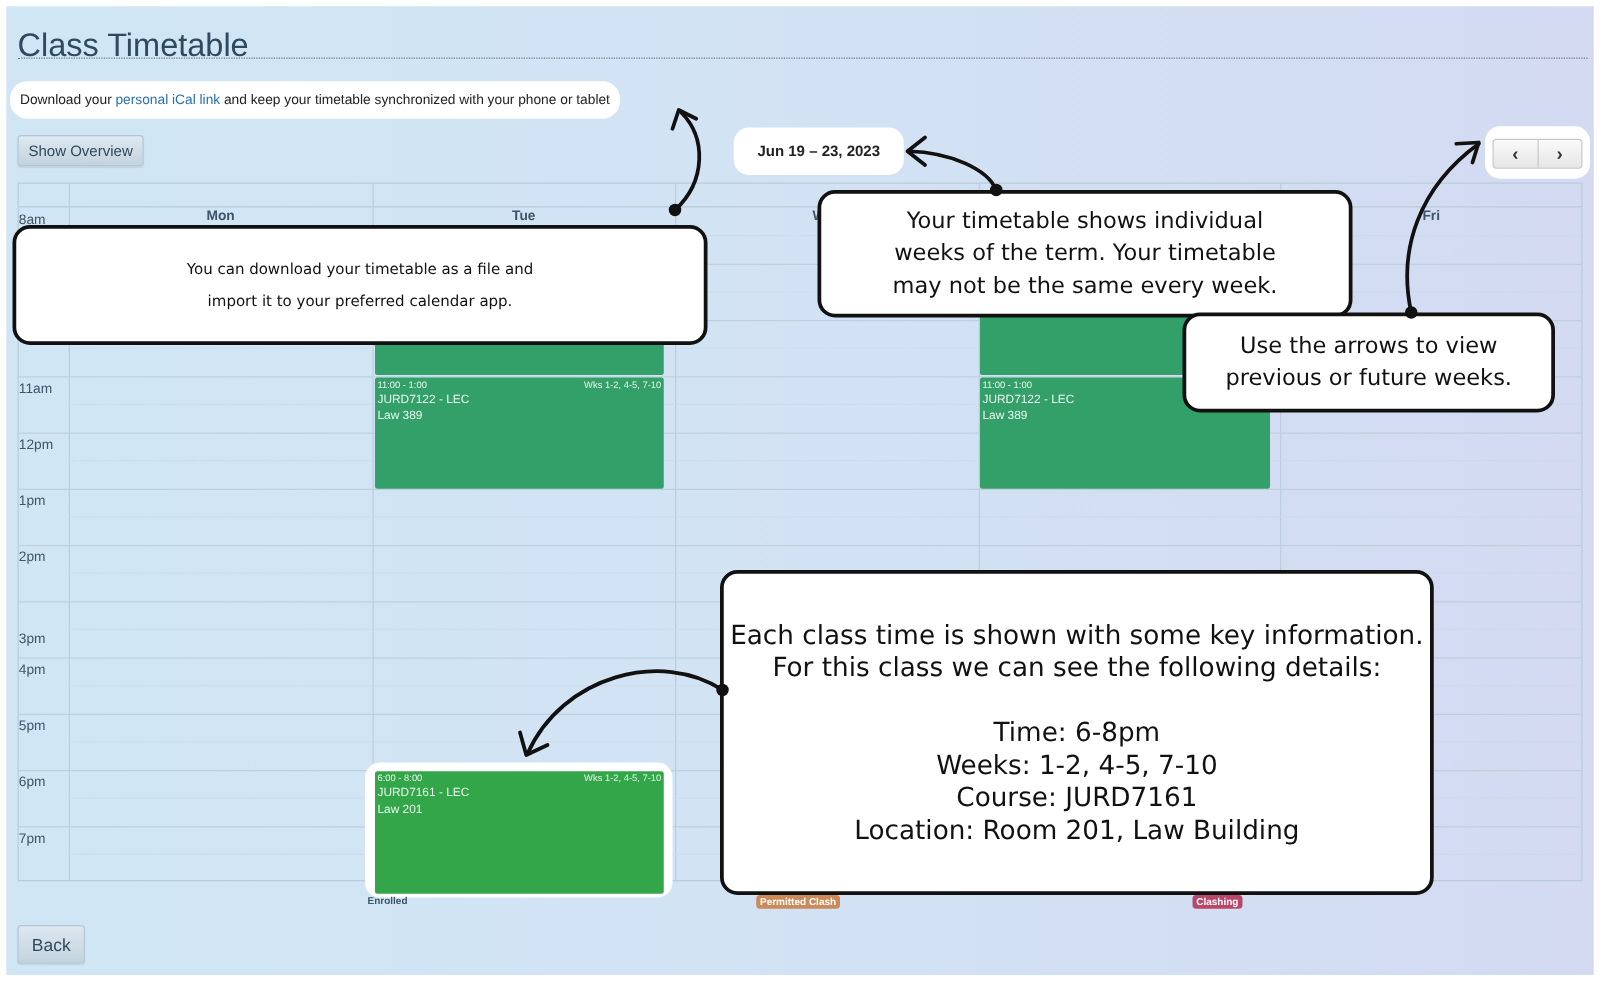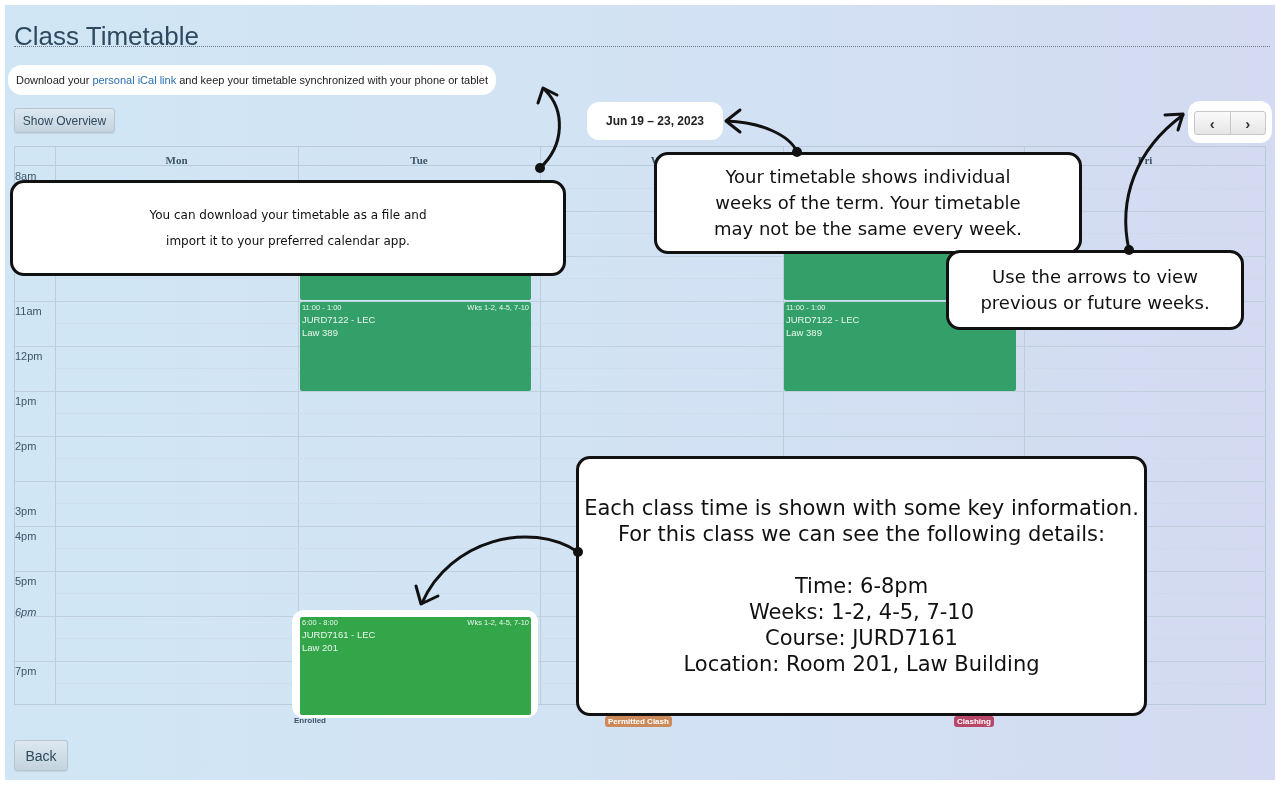--- a/index.html
+++ b/index.html
@@ -40,22 +40,22 @@
   }
   .nav-group {
     position: absolute; left: 1189px; top: 106px; width: 72px; height: 24px; display: flex;
     border: 1px solid #c8c8c8; border-radius: 3px; background: linear-gradient(#fafafa, #e6e6e6);
   }
   .nav-group .nav-btn { flex: 1; display: flex; align-items: center; justify-content: center; font-size: 15px; font-weight: bold; color: #333; }
   .nav-group .nav-btn + .nav-btn { border-left: 1px solid #c8c8c8; }
 
   .grid { position: absolute; left: 9px; top: 141px; width: 1252px; height: 559px; border: 1px solid #b9cbd8; }
   .grid-header { position: absolute; left: 0; top: 0; width: 100%; height: 19px; border-bottom: 1px solid #b9cbd8; }
-  .day-head { position: absolute; top: 3px; height: 19px; font-size: 11px; font-weight: bold; color: #3d5568;
-    display: flex; align-items: center; justify-content: center; font-family: Liberation Serif, serif; }
+  .day-head { position: absolute; top: 16px; height: 19px; font-size: 11px; font-weight: bold; color: #3d5568;
+    display: flex; align-items: center; justify-content: center; }
   .vline { position: absolute; top: 0; bottom: 0; border-left: 1px solid #bccddb; }
   .hline { position: absolute; left: 0; right: 0; border-top: 1px solid #bfd0dc; }
   .hline.half { border-top: 1px dotted #c9d7e2; left: 40px; }
   .time-label { position: absolute; left: 0; width: 38px; font-size: 11px; color: #3d5568; }
 
   .event { position: absolute; color: #eaf6ee; font-size: 8px; line-height: 13px; padding: 0 2px; border-radius: 2px; }
   .event .ev-row1 { display: flex; justify-content: space-between; font-size: 7.5px; line-height: 11px; }
   .event .ev-code, .event .ev-room { font-size: 9.5px; line-height: 13px; }
   .ev-enrolled { background: #33a06a; }
   .ev-bright { background: #33a64a; }
@@ -149,21 +149,21 @@
     <div class="time-label" style="top:23px;">8am</div>
     <div class="time-label" style="top:68px;">9am</div>
     <div class="time-label" style="top:113px;">10am</div>
     <div class="time-label" style="top:158px;">11am</div>
     <div class="time-label" style="top:203px;">12pm</div>
     <div class="time-label" style="top:248px;">1pm</div>
     <div class="time-label" style="top:293px;">2pm</div>
     <div class="time-label" style="top:338px;margin-top:20px;">3pm</div>
     <div class="time-label" style="top:383px;">4pm</div>
     <div class="time-label" style="top:428px;">5pm</div>
-    <div class="time-label" style="top:459px;font-style:italic;">6pm</div>
+    <div class="time-label" style="top:473px;">6pm</div>
     <div class="time-label" style="top:518px;">7pm</div>
 
     <div class="event ev-enrolled" style="left:285px;top:64px;width:231px;height:89px;"></div>
 
     <div class="event ev-enrolled" style="left:285px;top:155px;width:231px;height:89px;">
       <div class="ev-row1">
         <span>11:00 - 1:00</span>
         <span>Wks 1-2, 4-5, 7-10</span>
       </div>
       <div class="ev-code">JURD7122 - LEC</div>

